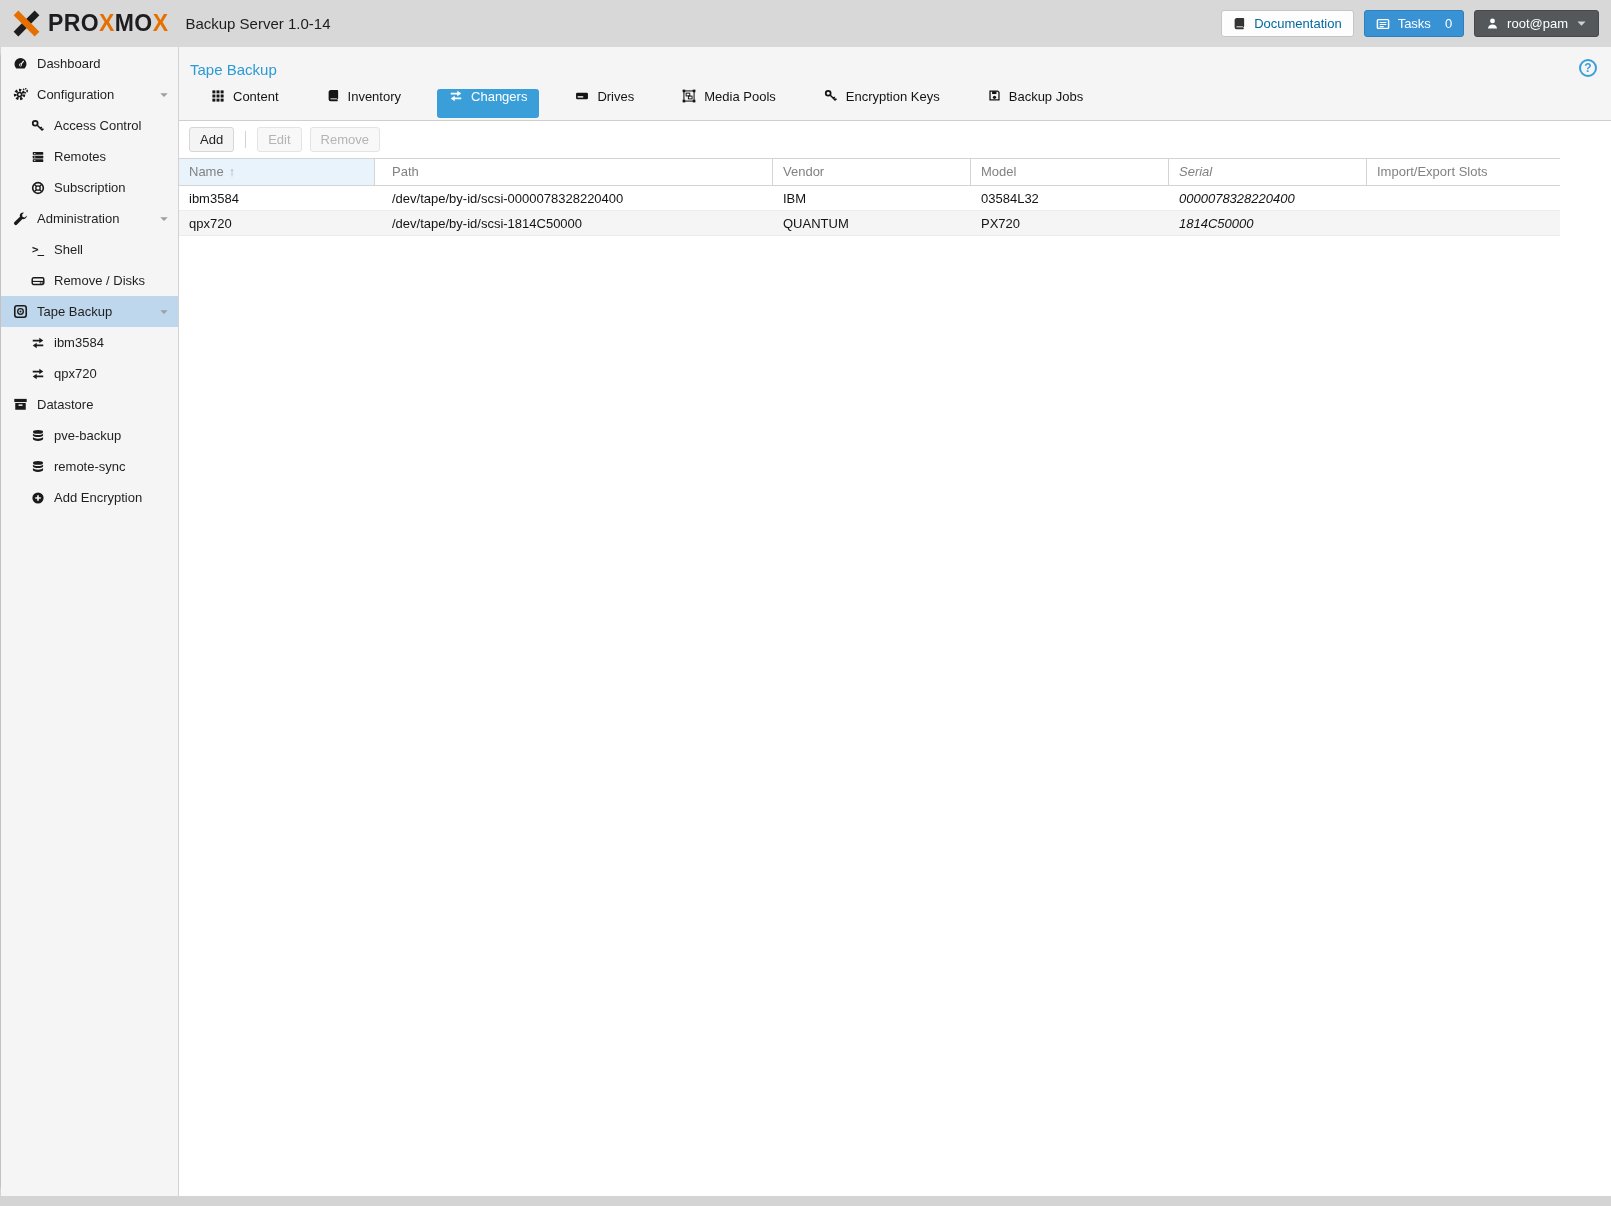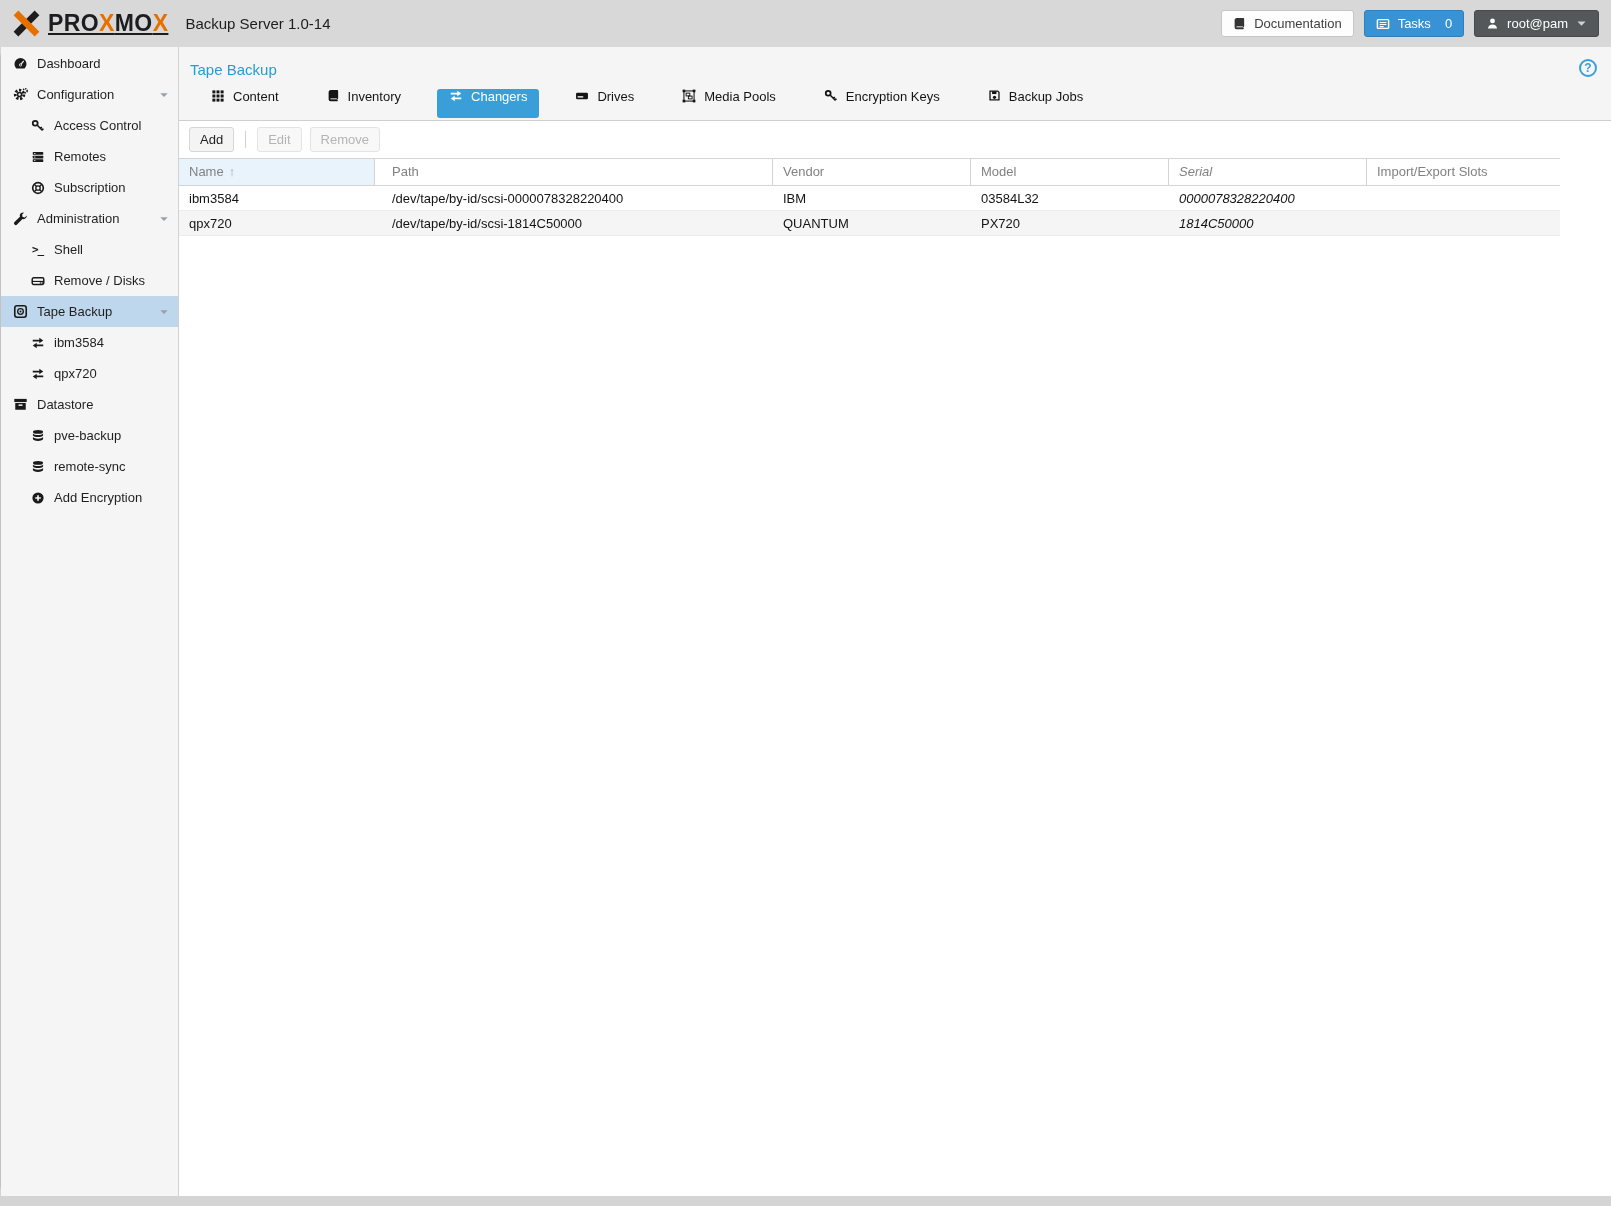--- a/index.html
+++ b/index.html
@@ -2,26 +2,26 @@
 <html><head>
 <meta charset="utf-8">
 <style>
   * { box-sizing: border-box; margin: 0; padding: 0; }
   html, body { width: 1611px; height: 1206px; overflow: hidden; }
   body { font-family: "Liberation Sans", sans-serif; background: #d4d4d4; }
 
   
   .topbar { height: 47px; background: #d8d8d8; display: flex; align-items: center; padding: 0 12px; }
   .brand { display: flex; align-items: center; gap: 7px; }
-  .brand-word { font-size: 23px; font-weight: bold; letter-spacing: .4px; color: #1d1d1f; display: flex; text-decoration: underline; }
+  .brand-word { font-size: 23px; font-weight: bold; letter-spacing: .4px; color: #1d1d1f; display: flex; }
   .brand-word .ox { color: #e57000; }
   .brand-sub { font-size: 15px; color: #1d1d1f; margin-left: 10px; }
   .topbar-right { margin-left: auto; display: flex; align-items: center; gap: 10px; }
   .tb-btn { height: 27px; border-radius: 3px; padding: 0 11px; font-size: 13px; display: flex; align-items: center; gap: 8px; cursor: pointer; }
-  .tb-doc { background: #fdfdfd; border: 1px solid #c6c6c6; color: #404040; }
+  .tb-doc { background: #fdfdfd; border: 1px solid #c6c6c6; color: #0369a1; }
   .tb-tasks { background: #3892d4; border: 1px solid #2f7fbd; color: #fff; }
   .tb-tasks .count { margin-left: 6px; }
   .tb-user { background: #54585b; border: 1px solid #464a4c; color: #fff; }
 
   
   .app { display: flex; height: 1149px; border-left: 1px solid #c2c2c2; border-radius: 11px; }
 
   
   .sidebar { width: 178px; background: #f5f5f5; border-right: 1px solid #d2d2d2; padding-top: 1px; flex: none; }
   .nav-item { height: 31px; display: flex; align-items: center; position: relative; font-size: 13px; color: #1f1f1f; cursor: pointer; }

